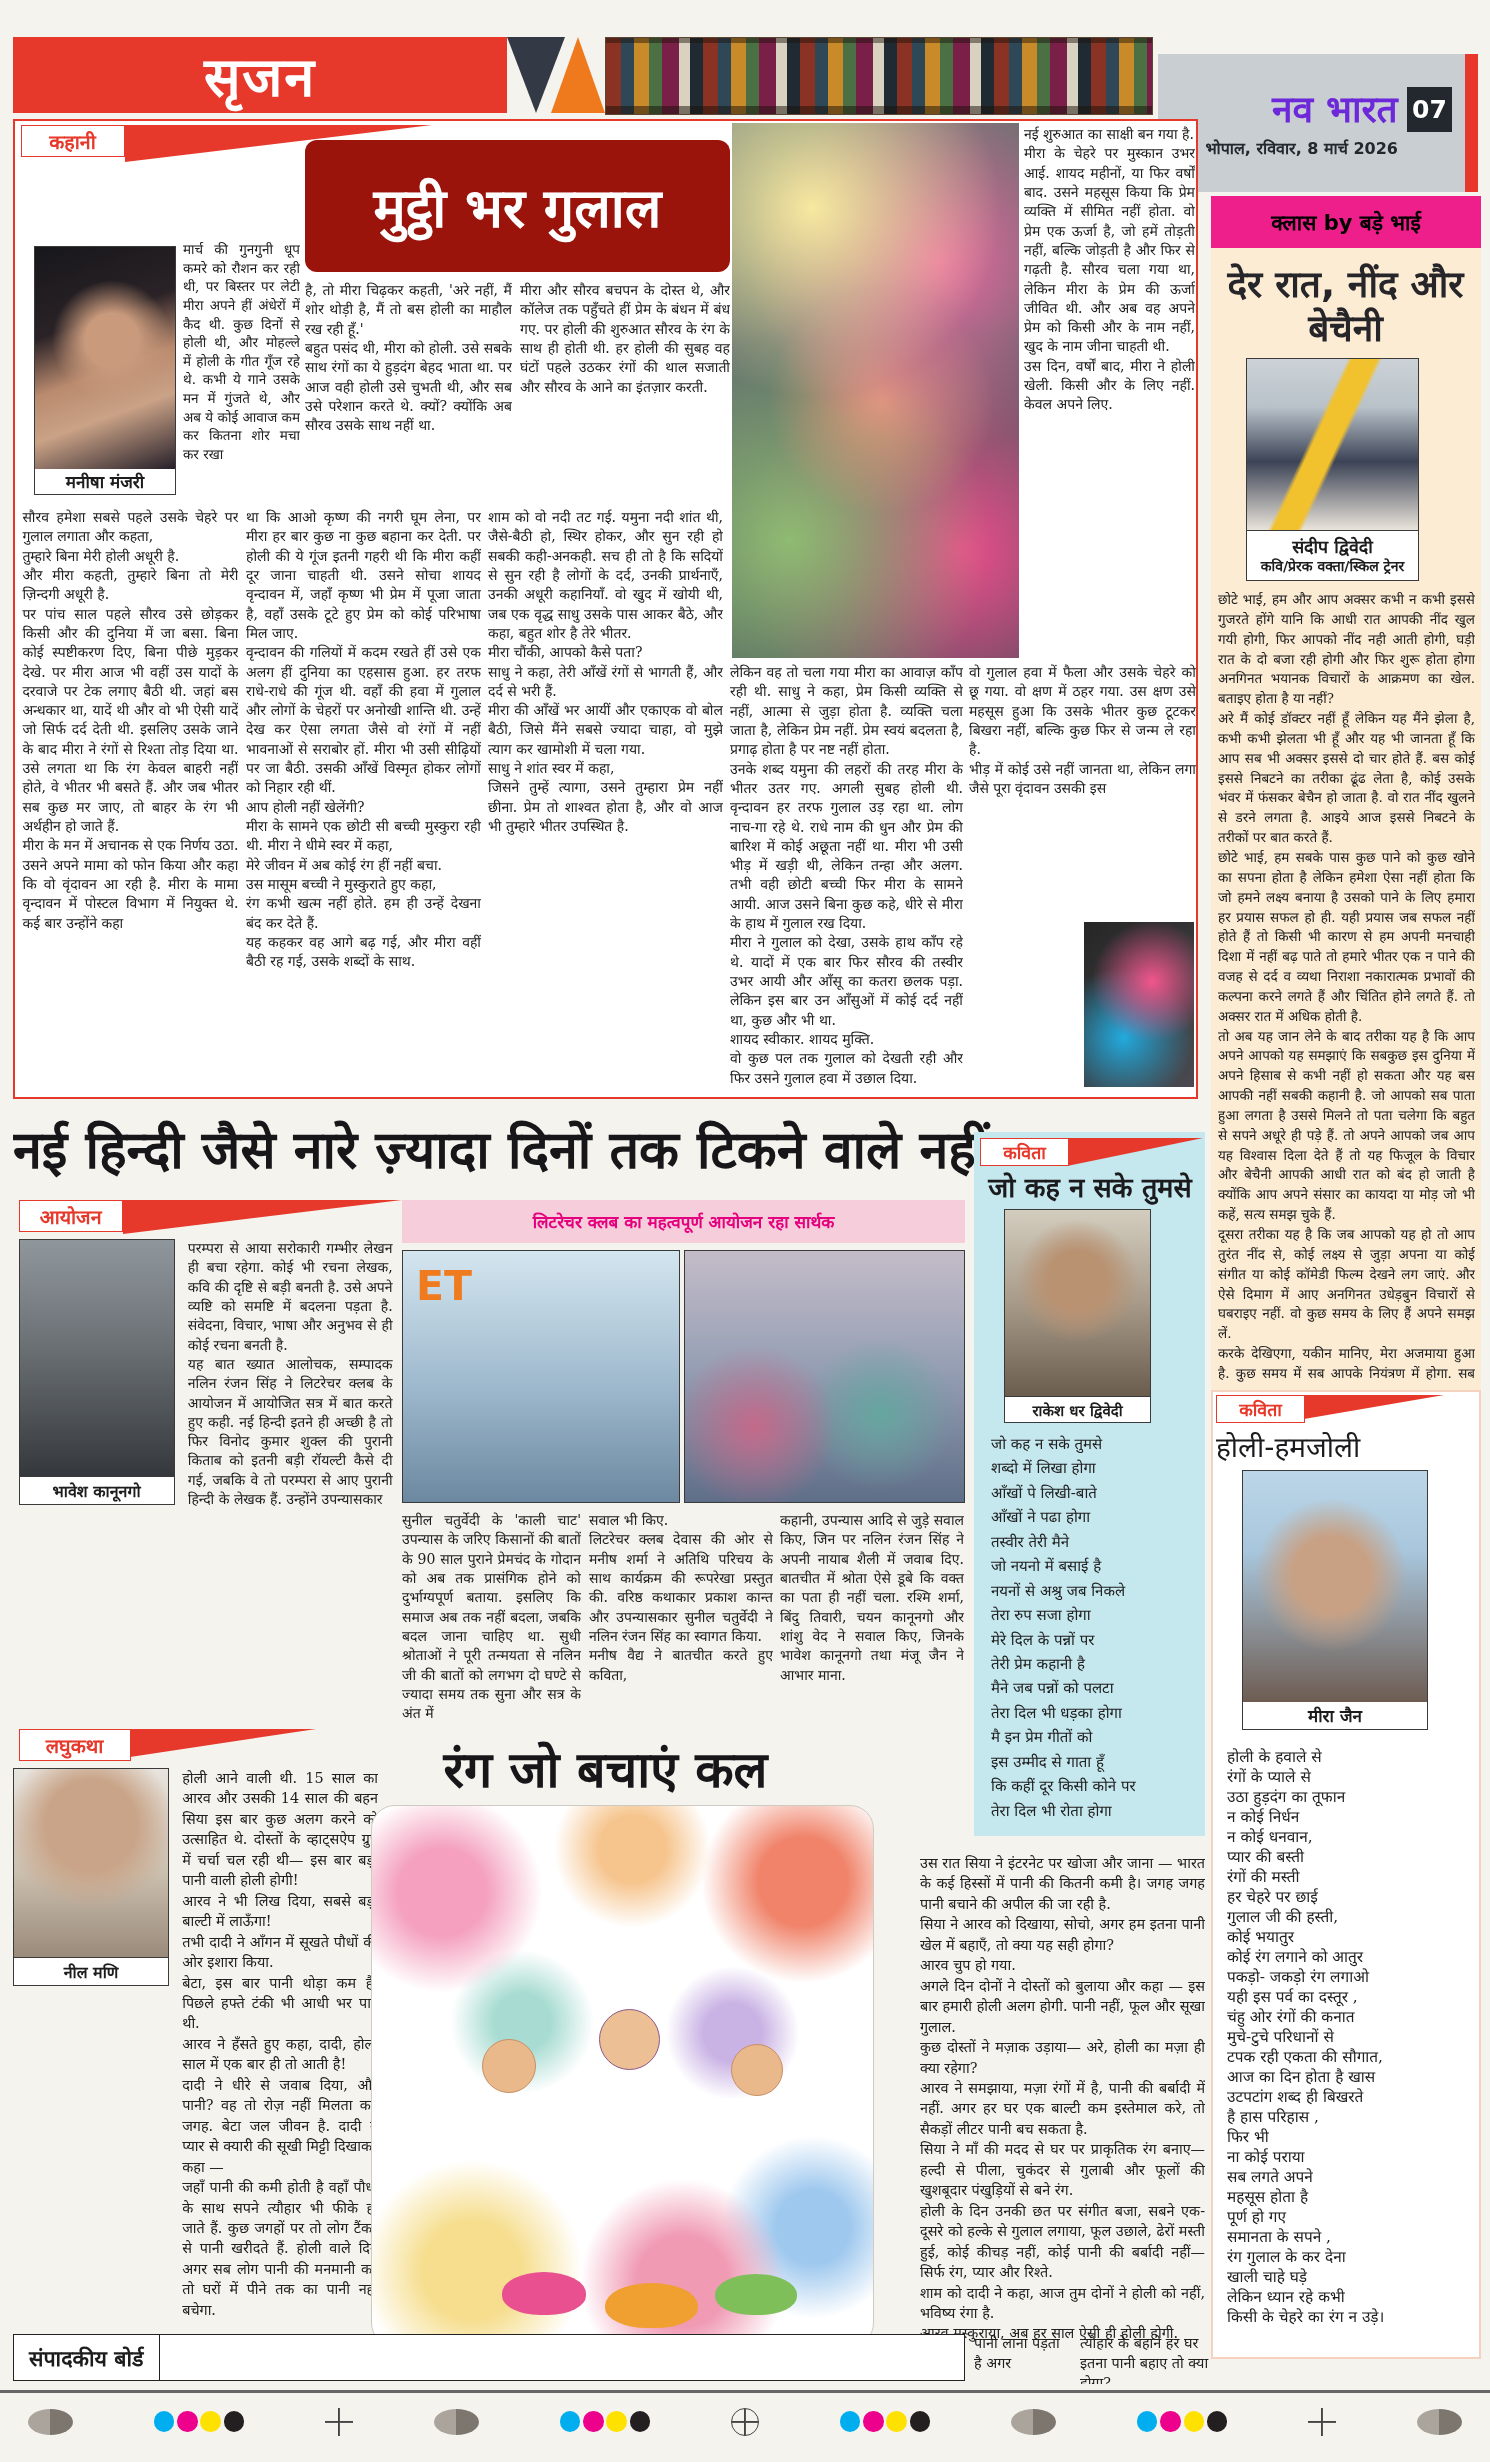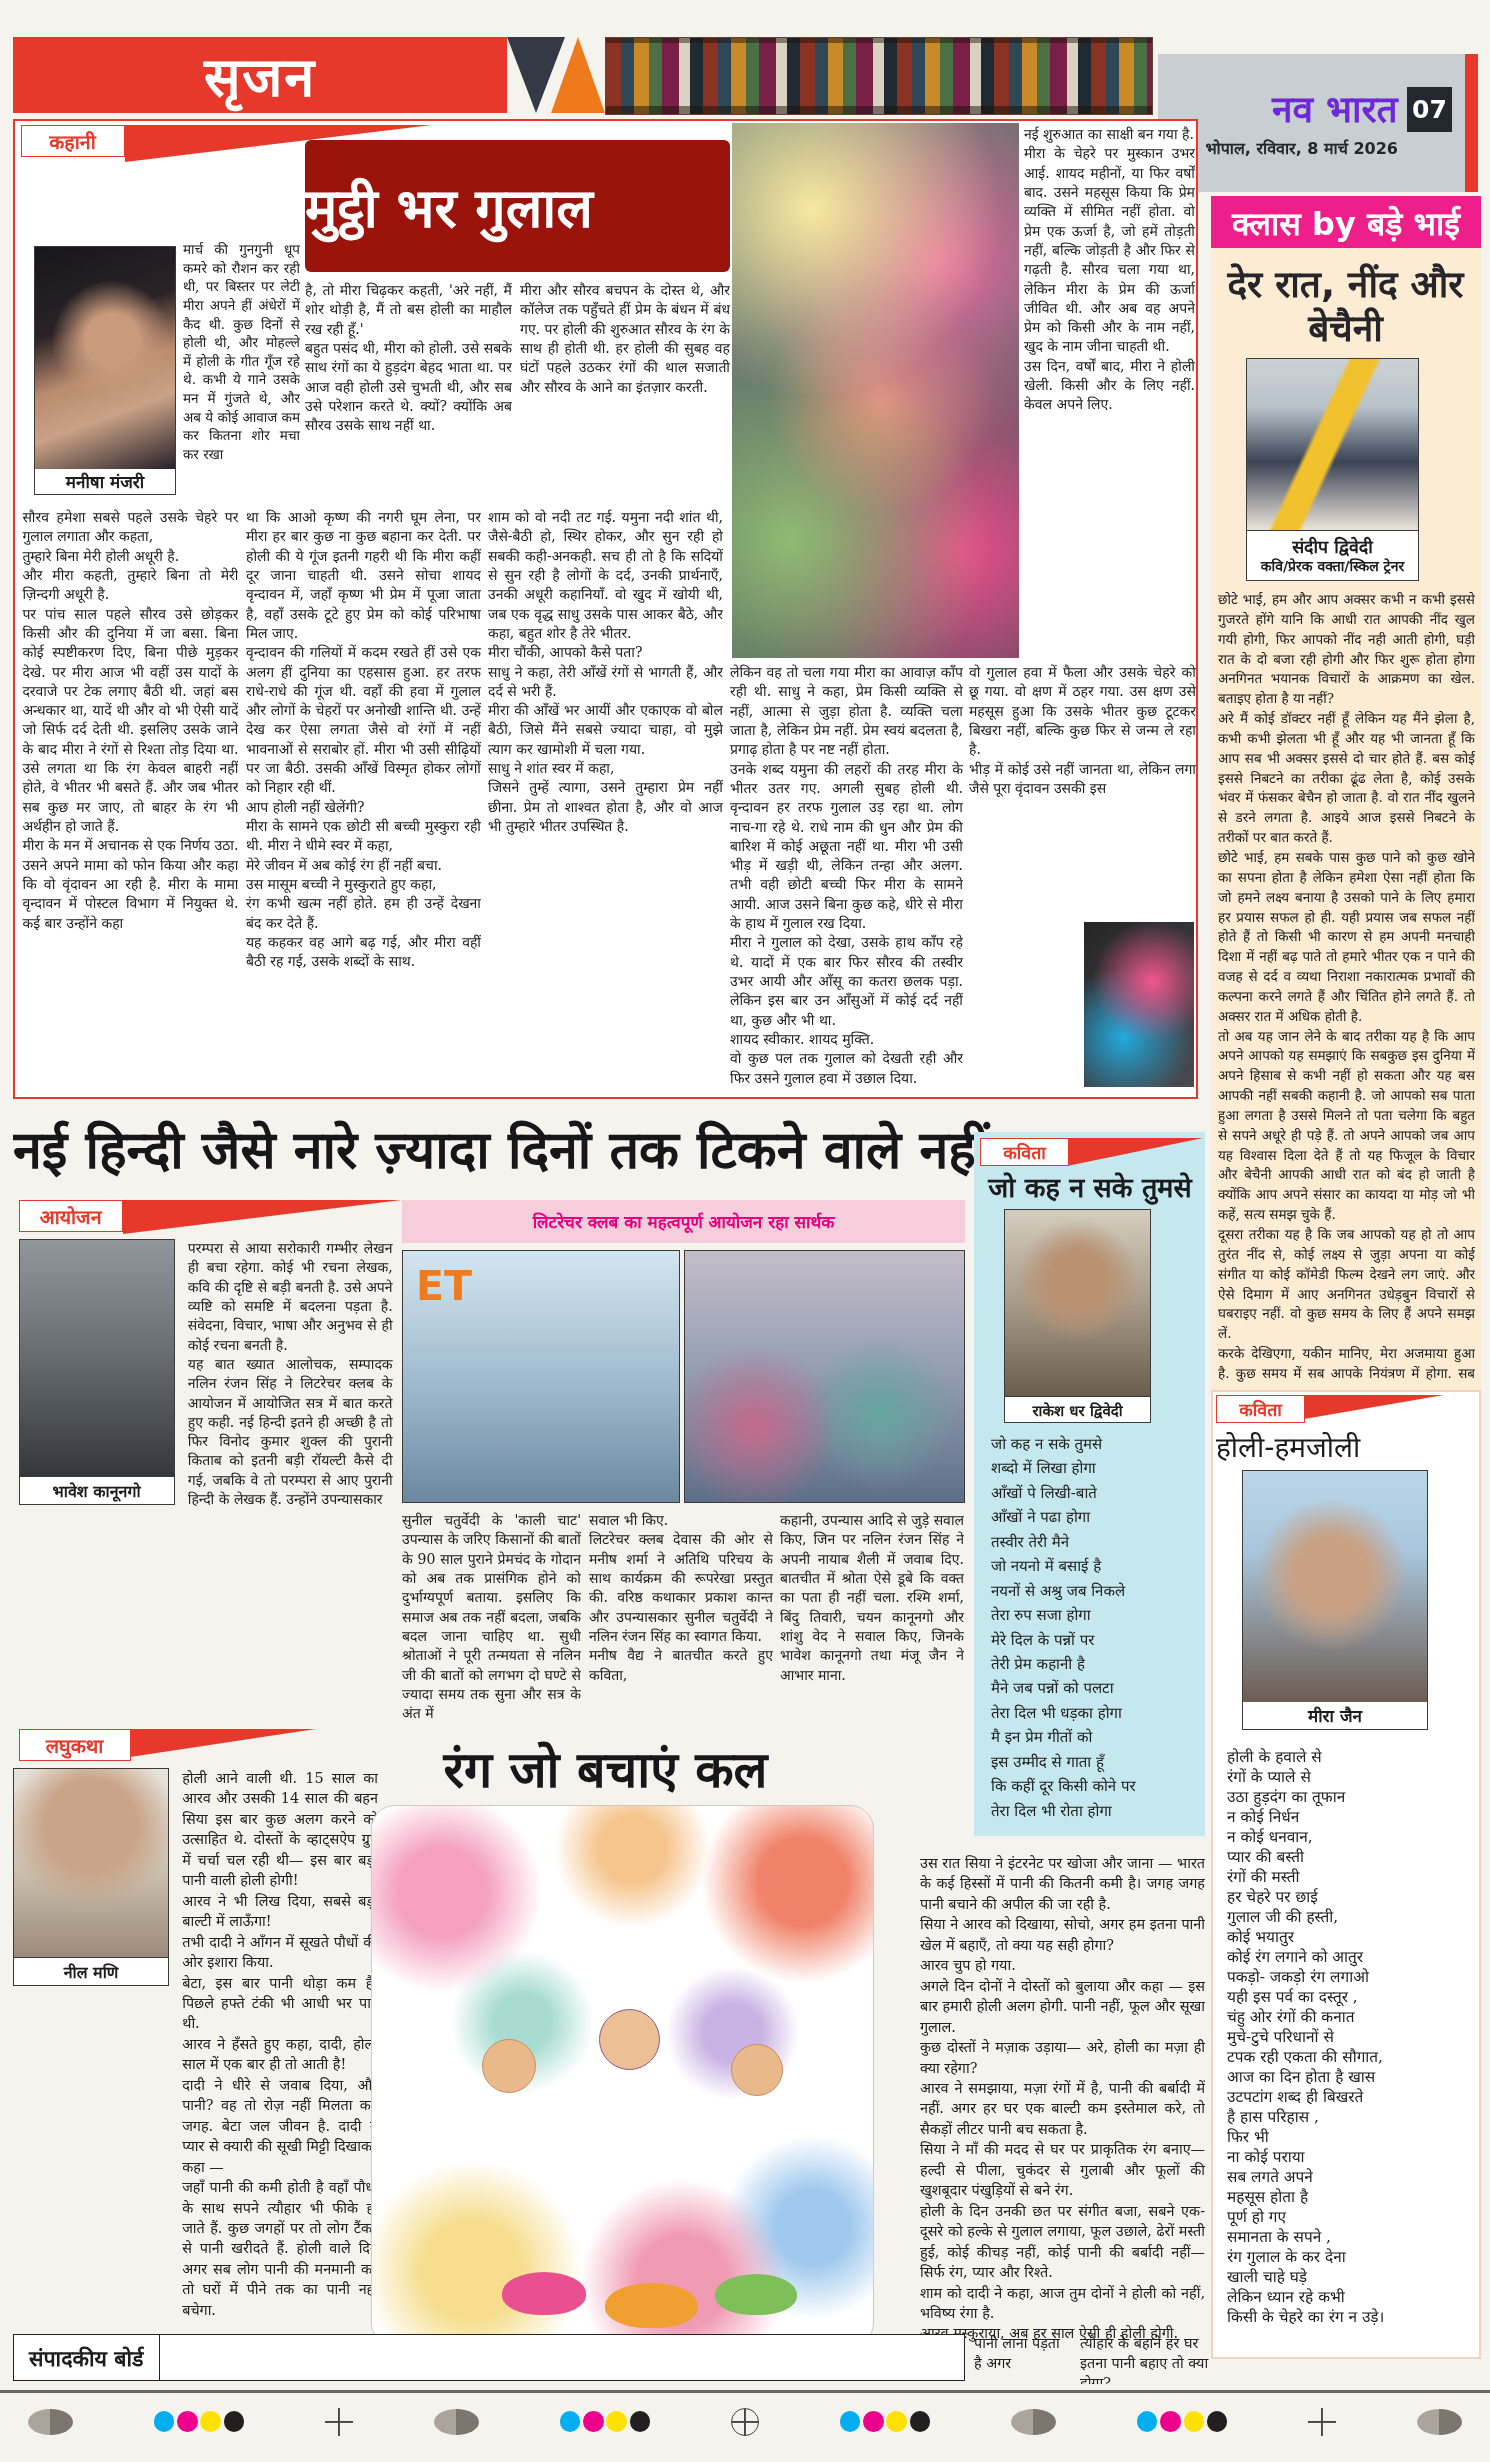--- a/index.html
+++ b/index.html
@@ -76,21 +76,21 @@
     <span>कहानी</span>
   </div>
 
 <div class="abs photo ph-manisha" style="left:34px;top:246px;width:142px;height:224px"></div>
 <div class="abs cap" style="left:34px;top:469px;width:142px;height:26px">
     <span>मनीषा मंजरी</span>
   </div>
 
 <div class="abs txt" style="left:183px;top:240px;width:117px;height:263px;font-size:13.5px">मार्च की गुनगुनी धूप कमरे को रौशन कर रही थी, पर बिस्तर पर लेटी मीरा अपने हीं अंधेरों में कैद थी. कुछ दिनों से होली थी, और मोहल्ले में होली के गीत गूँज रहे थे. कभी ये गाने उसके मन में गुंजते थे, और अब ये कोई आवाज कम कर कितना शोर मचा कर रखा</div>
 
-<div class="abs" style="left:305px;top:140px;width:425px;height:132px;background:var(--maroon);border-radius:6px;display:flex;align-items:center;justify-content:flex-start">
+<div class="abs" style="left:305px;top:140px;width:425px;height:132px;background:var(--maroon);border-radius:12px;display:flex;align-items:center;justify-content:center">
   <div style="color:#fff;font-weight:bold;font-size:54px">मुट्ठी भर गुलाल</div>
 </div>
 
 <div class="abs photo ph-holi" style="left:732px;top:123px;width:287px;height:535px;border:none"></div>
 
 <div class="abs txt" style="left:1024px;top:125px;width:171px;height:533px">नई शुरुआत का साक्षी बन गया है.
 मीरा के चेहरे पर मुस्कान उभर आई. शायद महीनों, या फिर वर्षों बाद. उसने महसूस किया कि प्रेम व्यक्ति में सीमित नहीं होता. वो प्रेम एक ऊर्जा है, जो हमें तोड़ती नहीं, बल्कि जोड़ती है और फिर से गढ़ती है. सौरव चला गया था, लेकिन मीरा के प्रेम की ऊर्जा जीवित थी. और अब वह अपने प्रेम को किसी और के नाम नहीं, खुद के नाम जीना चाहती थी.
 उस दिन, वर्षों बाद, मीरा ने होली खेली. किसी और के लिए नहीं. केवल अपने लिए.</div>
 
 <div class="abs txt" style="left:305px;top:281px;width:207px;height:220px">है, तो मीरा चिढ़कर कहती, 'अरे नहीं, मैं शोर थोड़ी है, मैं तो बस होली का माहौल रख रही हूँ.'
@@ -119,21 +119,21 @@
 <div class="abs txt" style="left:730px;top:663px;width:233px;height:427px">लेकिन वह तो चला गया मीरा का आवाज़ काँप रही थी. साधु ने कहा, प्रेम किसी व्यक्ति से नहीं, आत्मा से जुड़ा होता है. व्यक्ति चला जाता है, लेकिन प्रेम नहीं. प्रेम स्वयं बदलता है, प्रगाढ़ होता है पर नष्ट नहीं होता.
 उनके शब्द यमुना की लहरों की तरह मीरा के भीतर उतर गए. अगली सुबह होली थी. वृन्दावन हर तरफ गुलाल उड़ रहा था. लोग नाच-गा रहे थे. राधे नाम की धुन और प्रेम की बारिश में कोई अछूता नहीं था. मीरा भी उसी भीड़ में खड़ी थी, लेकिन तन्हा और अलग. तभी वही छोटी बच्ची फिर मीरा के सामने आयी. आज उसने बिना कुछ कहे, धीरे से मीरा के हाथ में गुलाल रख दिया.
 मीरा ने गुलाल को देखा, उसके हाथ काँप रहे थे. यादों में एक बार फिर सौरव की तस्वीर उभर आयी और आँसू का कतरा छलक पड़ा. लेकिन इस बार उन आँसुओं में कोई दर्द नहीं था, कुछ और भी था.
 शायद स्वीकार. शायद मुक्ति.
 वो कुछ पल तक गुलाल को देखती रही और फिर उसने गुलाल हवा में उछाल दिया.</div>
 <div class="abs txt" style="left:969px;top:663px;width:227px;height:425px">वो गुलाल हवा में फैला और उसके चेहरे को छू गया. वो क्षण में ठहर गया. उस क्षण उसे महसूस हुआ कि उसके भीतर कुछ टूटकर बिखरा नहीं, बल्कि कुछ फिर से जन्म ले रहा है.
 भीड़ में कोई उसे नहीं जानता था, लेकिन लगा जैसे पूरा वृंदावन उसकी इस</div>
 <div class="abs photo ph-pichkari" style="left:1082px;top:920px;width:114px;height:169px;border:2.8px solid #fff"></div>
 
 <div class="abs" style="left:1211px;top:196px;width:270px;height:52px;background:var(--magenta);display:flex;align-items:center;justify-content:center">
-  <span style="color:#ffffff;font-weight:bold;font-size:32px">क्लास by बड़े भाई</span>
+  <span style="color:#000000;font-weight:bold;font-size:21px">क्लास by बड़े भाई</span>
 </div>
 <div class="abs" style="left:1211px;top:248px;width:270px;height:1142px;background:var(--cream)"></div>
 <div class="abs" style="left:1216px;top:263px;width:259px;height:93px;font-weight:bold;font-size:37px;line-height:1.18;color:#26262a;text-align:center">देर रात, नींद और बेचैनी</div>
 <div class="abs photo ph-sandeep" style="left:1246px;top:358px;width:173px;height:173px"></div>
 <div class="abs cap" style="left:1246px;top:531px;width:173px;height:50px;flex-direction:column;line-height:1.15">
   <span style="font-size:17.7px">संदीप द्विवेदी</span>
   <span style="font-size:14px">कवि/प्रेरक वक्ता/स्किल ट्रेनर</span>
 </div>
 <div class="abs txt" style="left:1218px;top:590px;width:257px;height:792px;font-size:13.5px;line-height:1.47">छोटे भाई, हम और आप अक्सर कभी न कभी इससे गुजरते होंगे यानि कि आधी रात आपकी नींद खुल गयी होगी, फिर आपको नींद नही आती होगी, घड़ी रात के दो बजा रही होगी और फिर शुरू होता होगा अनगिनत भयानक विचारों के आक्रमण का खेल. बताइए होता है या नहीं?
 अरे मैं कोई डॉक्टर नहीं हूँ लेकिन यह मैंने झेला है, कभी कभी झेलता भी हूँ और यह भी जानता हूँ कि आप सब भी अक्सर इससे दो चार होते हैं. बस कोई इससे निबटने का तरीका ढूंढ लेता है, कोई उसके भंवर में फंसकर बेचैन हो जाता है. वो रात नींद खुलने से डरने लगता है. आइये आज इससे निबटने के तरीकों पर बात करते हैं.

